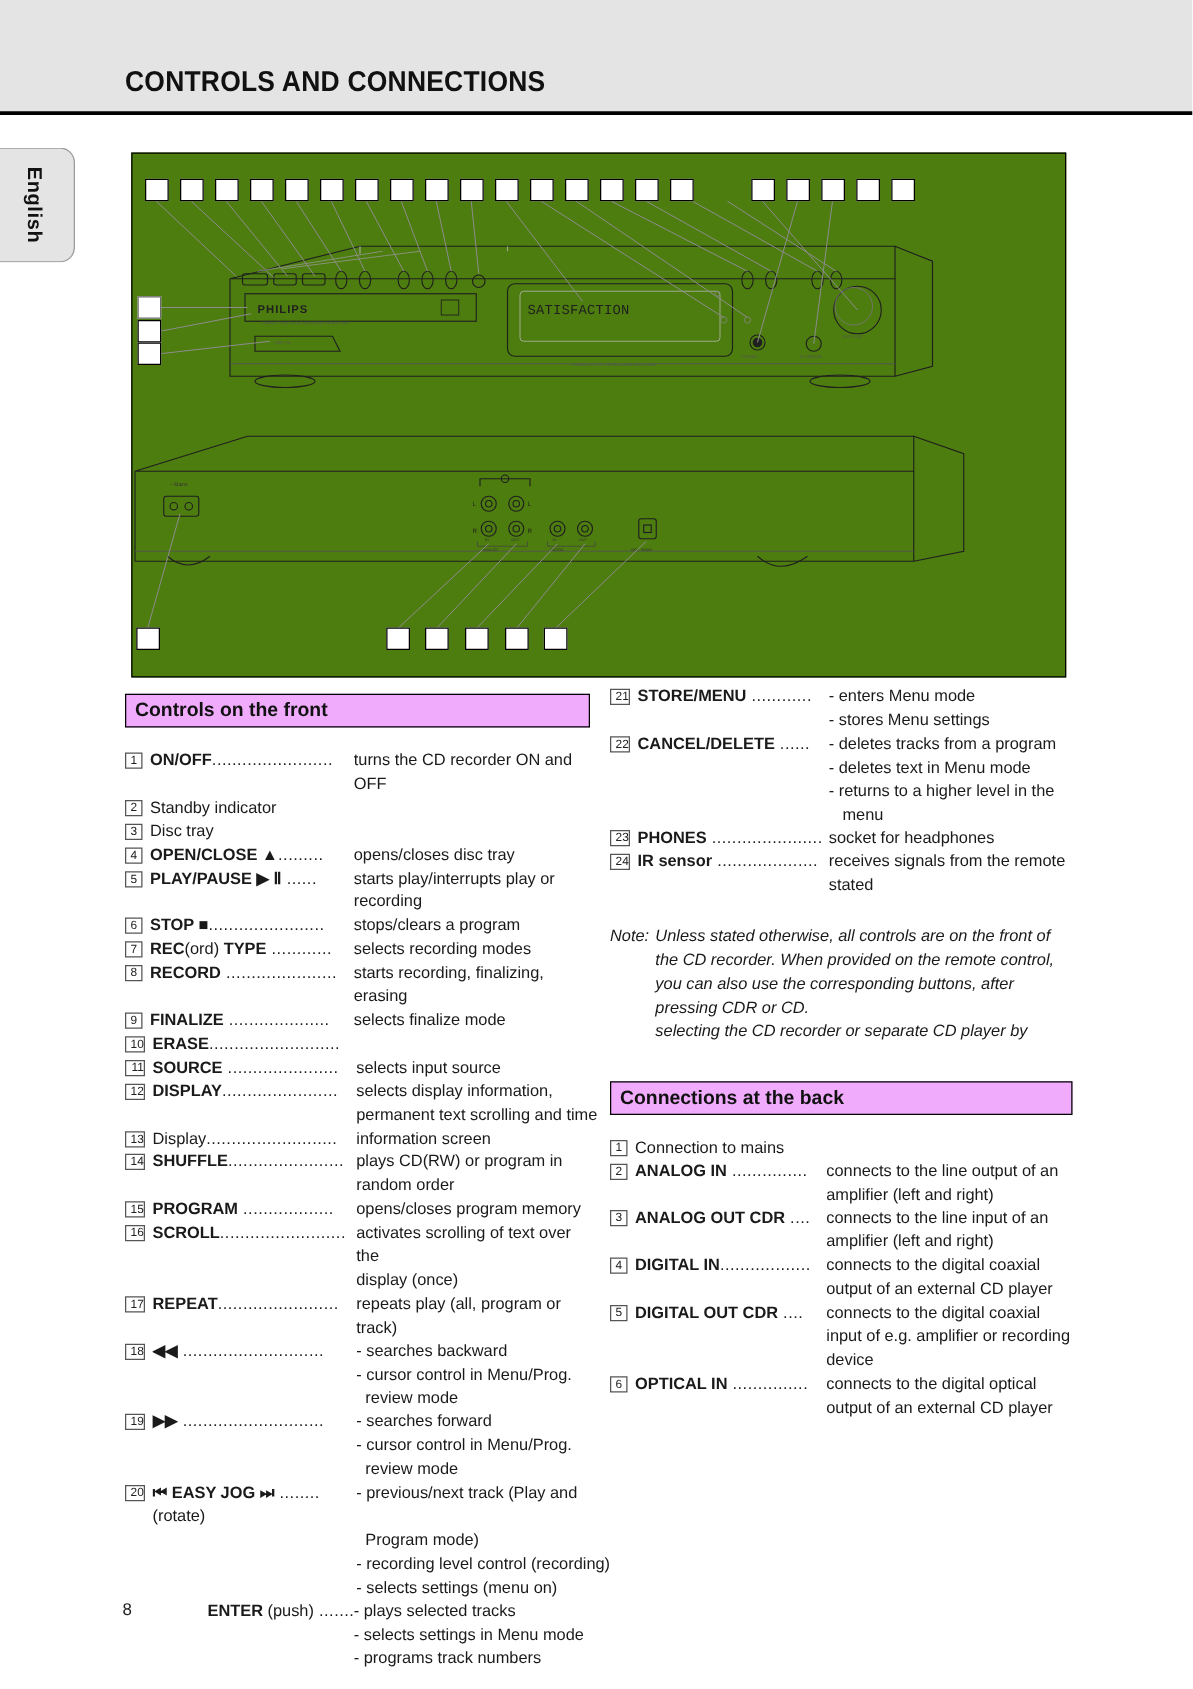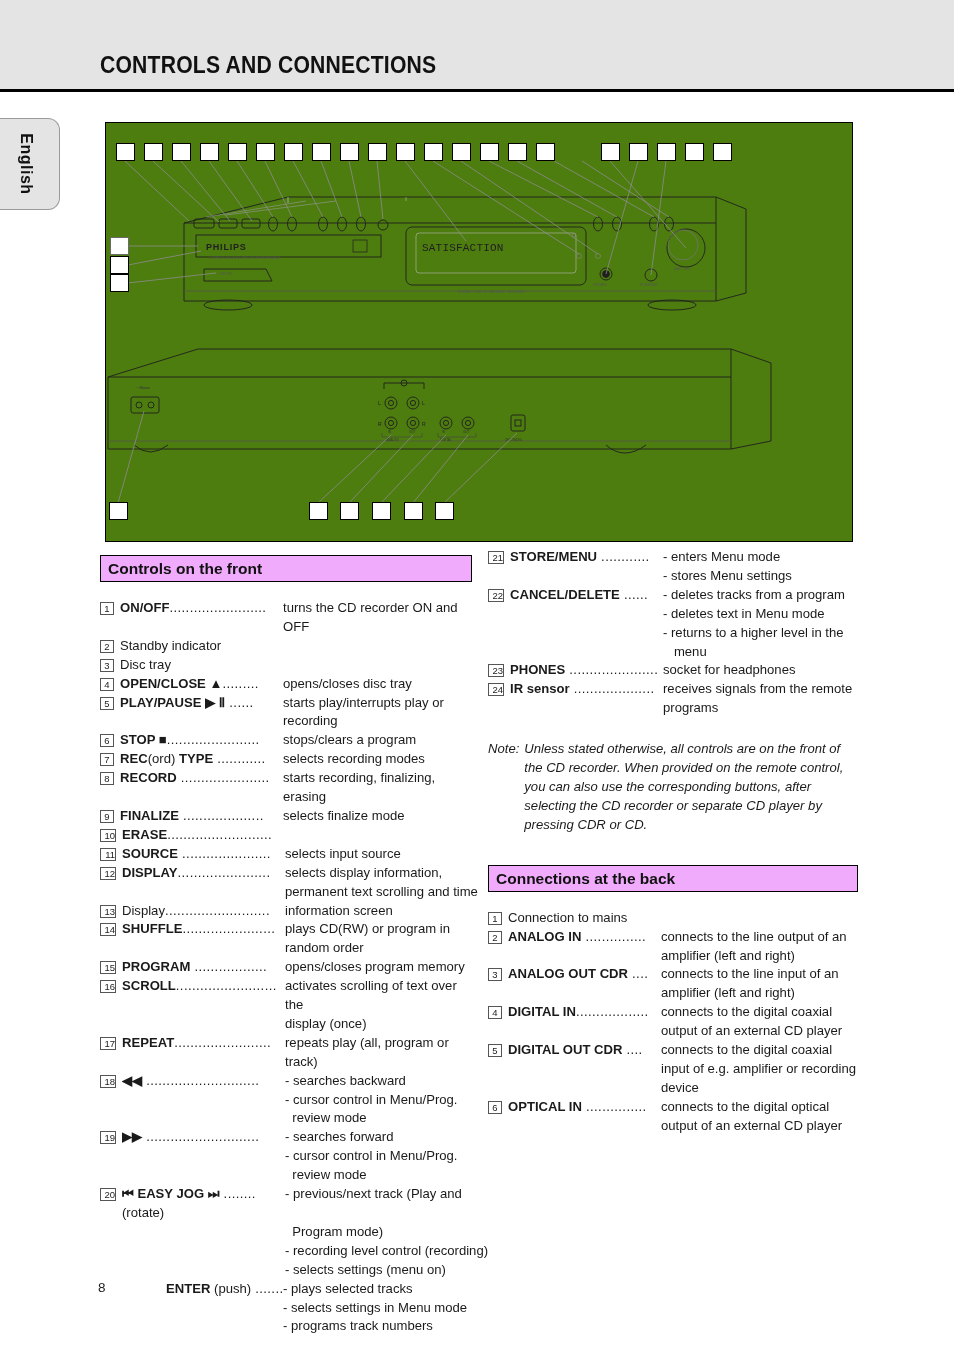--- a/index.html
+++ b/index.html
@@ -541,34 +541,34 @@
           </div>
         </div>
       </div>
       <div class="row">
         <div class="num wide">24</div>
         <div class="rowbody">
           <div class="entry">
             <span class="lead-txt" style="flex-basis: 153px; width: 153px;"><b>IR sensor</b><span class="dots"> ....................</span></span>
             <span class="desc">receives signals from the remote</span>
           </div>
-          <div style="margin-left: 153px; white-space: pre;">programs</div>
+          <div style="margin-left: 153px; white-space: pre;">stated</div>
         </div>
       </div>
     </div>
 
   <div class="note">
     <div class="hang">
       <span class="lbl">Note:</span>
       <span id="note-body">
           <div>Unless stated otherwise, all controls are on the front of</div>
           <div>the CD recorder. When provided on the remote control,</div>
           <div>you can also use the corresponding buttons, after</div>
+          <div>pressing CDR or CD.</div>
           <div>selecting the CD recorder or separate CD player by</div>
-          <div>pressing CDR or CD.</div>
         </span>
     </div>
   </div>
 
   <div class="section-head" style="margin-top:30px;">Connections at the back</div>
   <div id="back-list">
       <div class="row">
         <div class="num">1</div>
         <div class="rowbody">
           <div class="entry">

